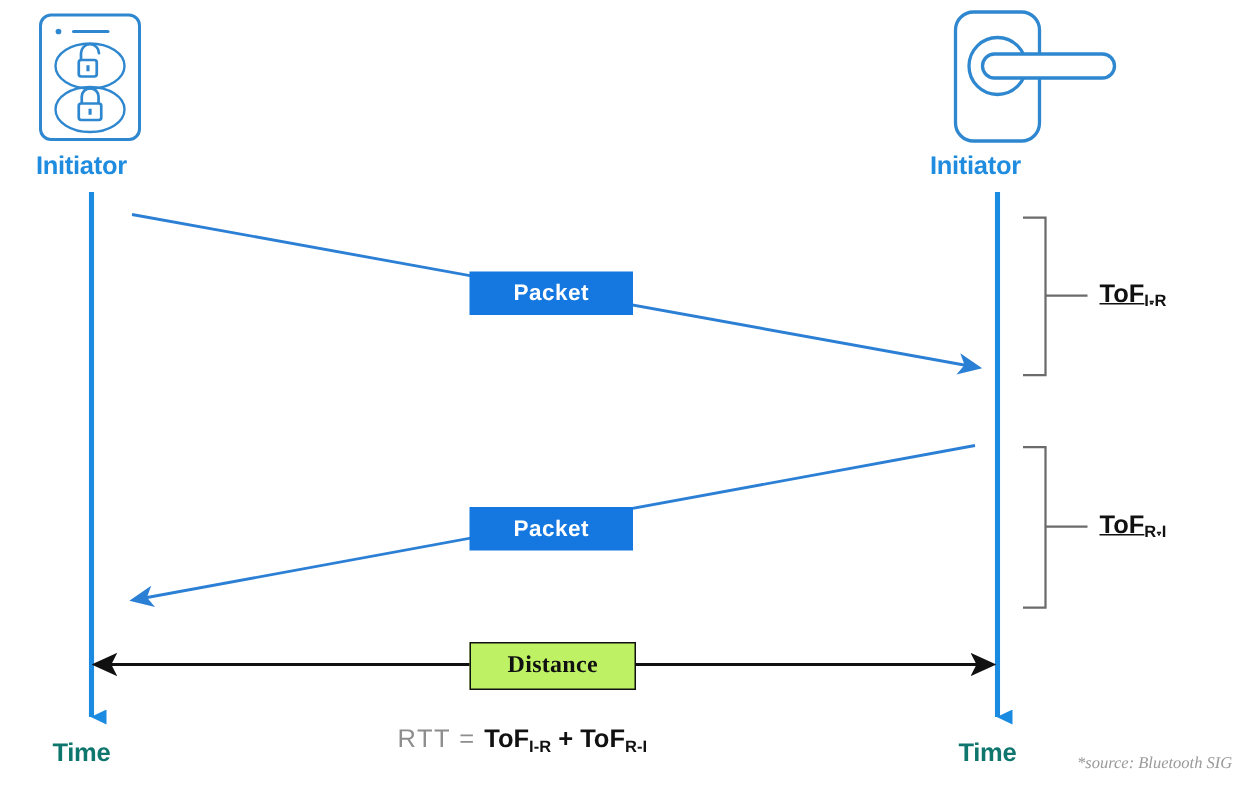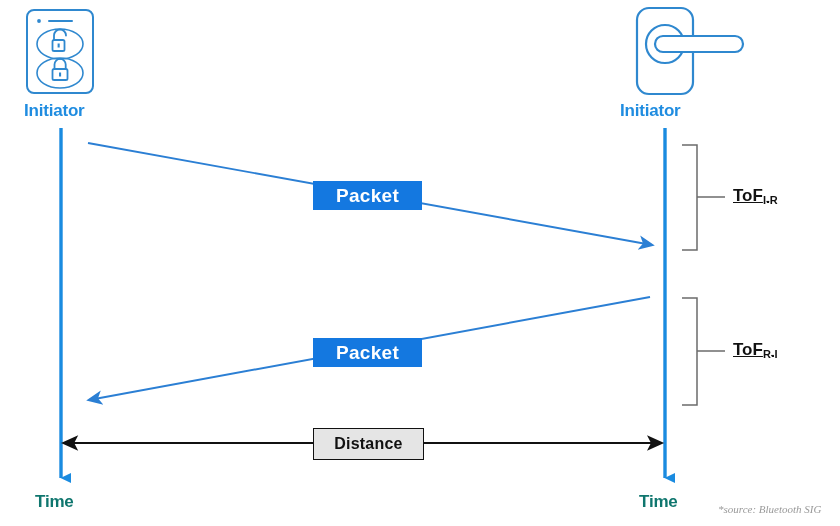--- a/index.html
+++ b/index.html
@@ -38,39 +38,39 @@
     font-size: 17px;
     letter-spacing: -0.2px;
     white-space: nowrap;
     font-family: "Liberation Sans", sans-serif;
   }
   .packet-box {
     position: absolute;
     background: #1478e0;
     color: #ffffff;
     font-weight: bold;
-    font-size: 19px;
+    font-size: 15px;
     letter-spacing: 0.3px;
     display: flex;
     align-items: center;
     justify-content: center;
     font-family: "Liberation Sans", sans-serif;
   }
   .distance-box {
     position: absolute;
-    background: #e5e5e5;
+    background: #bef264;
     border: 1.6px solid #111111;
     color: #111111;
     font-weight: bold;
     font-size: 16px;
     letter-spacing: 0.2px;
     display: flex;
     align-items: center;
     justify-content: center;
-    font-family: Liberation Sans, sans-serif;
+    font-family: Liberation Serif, serif;
   }
   .tof-label {
     position: absolute;
     color: #111111;
     font-weight: bold;
     font-size: 17px;
     white-space: nowrap;
     font-family: "Liberation Sans", sans-serif;
   }
   .tof-label sub {
@@ -184,16 +184,17 @@
   <div class="tof-label" style="left:733px; top:186px;text-decoration:underline;"><span>ToF</span><sub>I-R</sub></div>
 
   <div class="tof-label" style="left:733px; top:340px;text-decoration:underline;"><span>ToF</span><sub>R-I</sub></div>
 
   <div class="distance-box" style="left:313px; top:428px; width:109px; height:30px;">Distance</div>
 
   <div class="time-label" style="left:35px; top:492px;">Time</div>
 
   <div class="time-label" style="left:639px; top:492px;">Time</div>
 
+  <div id="rtt-equation" style="left:265px; top:483px;"><span class="rtt-lhs">RTT = </span><span class="rtt-rhs">ToF</span><sub class="rtt-rhs">I-R</sub><span class="rtt-rhs"> + </span><span class="rtt-rhs">ToF</span><sub class="rtt-rhs">R-I</sub></div>
 
   <div id="source-note" style="left:718px; top:503px;">*source: Bluetooth SIG</div>
 
 </div>
 
 </body></html>

